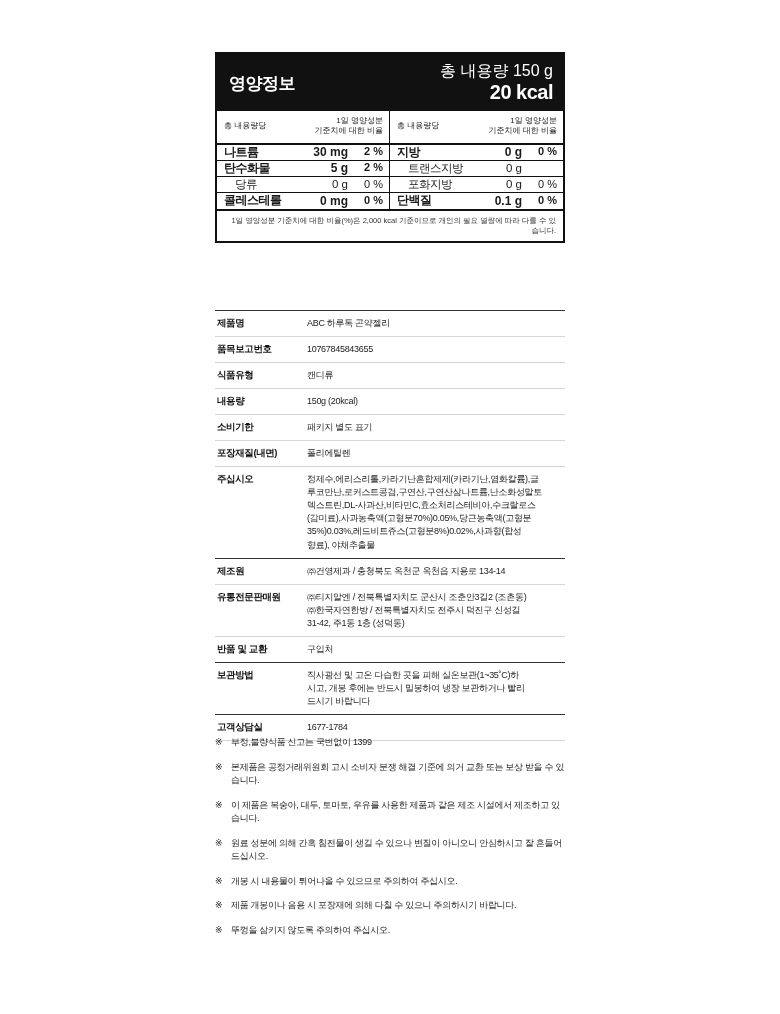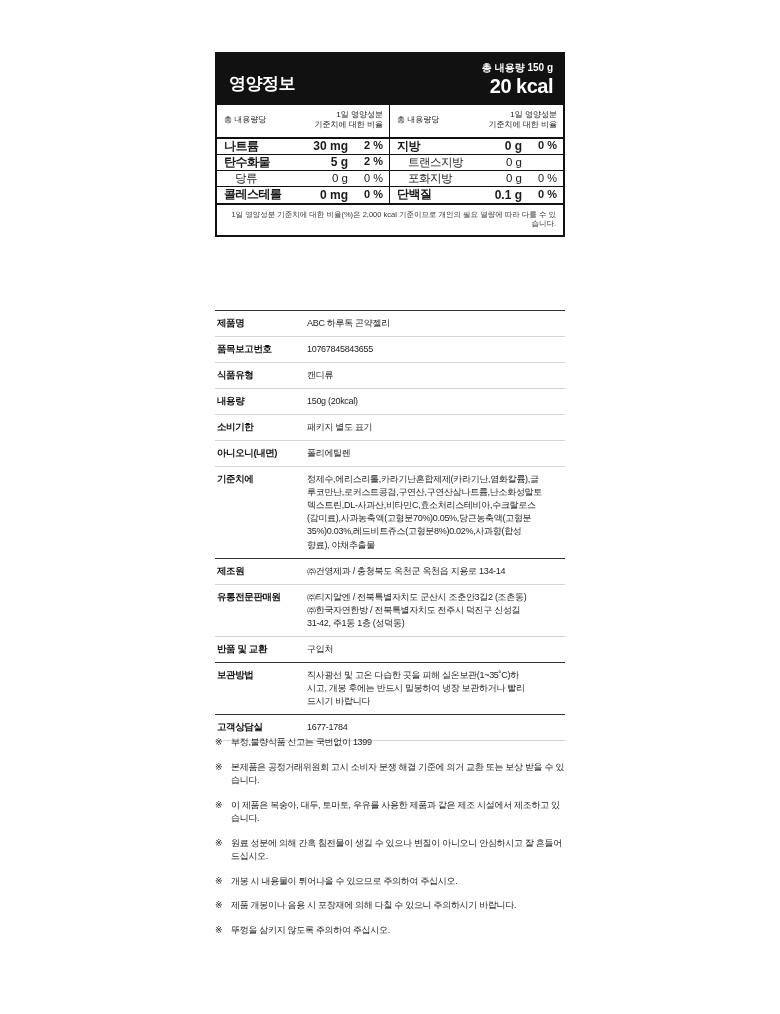--- a/index.html
+++ b/index.html
@@ -39,22 +39,22 @@
     font-size: 17px;
     font-weight: bold;
     letter-spacing: -0.5px;
     padding-top: 9px;
   }
   .nf-headright {
     text-align: right;
     line-height: 1.05;
   }
   .nf-amount {
-    font-size: 10px;
-    font-weight: bold;
+    font-size: 16px;
+    font-weight: normal;
     display: block;
     margin-bottom: 2px;
     margin-left: 8px;
   }
   .nf-kcal {
     font-size: 20px;
     font-weight: bold;
     display: block;
     letter-spacing: -0.5px;
   }
@@ -327,27 +327,27 @@
         <span class="line">150g (20kcal)</span>
       </div>
     </div>
     <div class="info-row">
       <div class="info-key">소비기한</div>
       <div class="info-val">
         <span class="line">패키지 별도 표기</span>
       </div>
     </div>
     <div class="info-row">
-      <div class="info-key">아니오니(내면)</div>
+      <div class="info-key">포장재질(내면)</div>
       <div class="info-val">
         <span class="line">폴리에틸렌</span>
       </div>
     </div>
     <div class="info-row thick">
-      <div class="info-key">기준치에</div>
+      <div class="info-key">주십시오</div>
       <div class="info-val">
         <span class="line">정제수,에리스리톨,카라기난혼합제제(카라기난,염화칼륨),글</span>
         <span class="line">루코만난,로커스트콩검,구연산,구연산삼나트륨,난소화성말토</span>
         <span class="line">덱스트린,DL-사과산,비타민C,효소처리스테비아,수크랄로스</span>
         <span class="line">(감미료),사과농축액(고형분70%)0.05%,당근농축액(고형분</span>
         <span class="line">35%)0.03%,레드비트쥬스(고형분8%)0.02%,사과향(합성</span>
         <span class="line">향료), 야채추출물</span>
       </div>
     </div>
     <div class="info-row">

